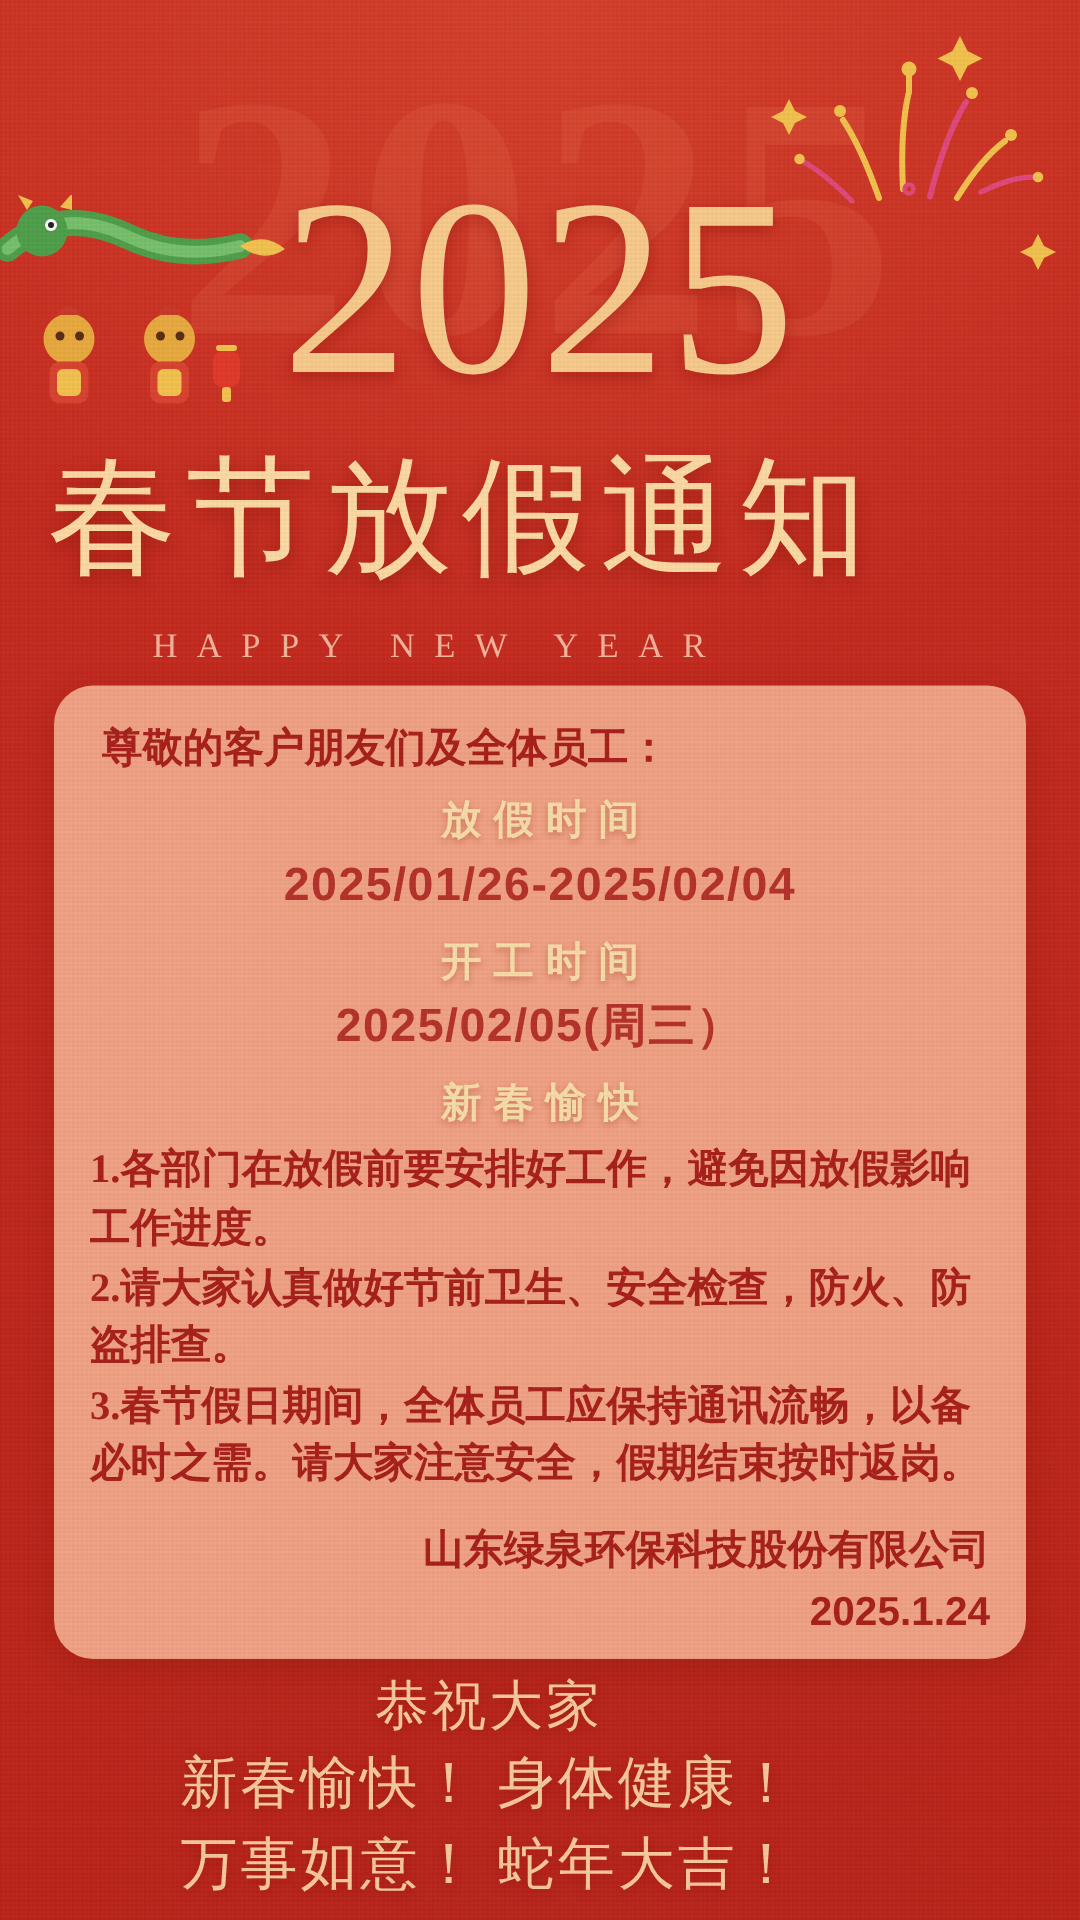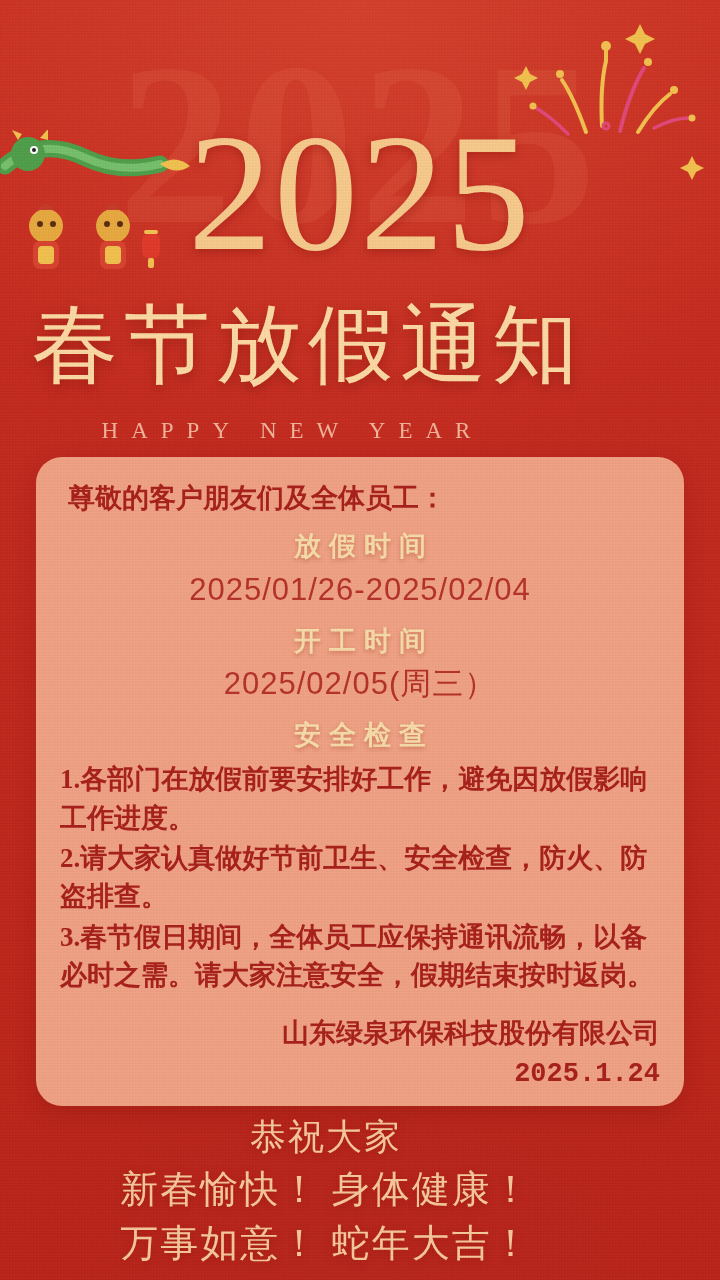--- a/index.html
+++ b/index.html
@@ -139,39 +139,39 @@
     letter-spacing: 8px;
     font-weight: bold;
     text-indent: 8px;
     margin-top: 10px;
     text-shadow: 0 2px 4px rgba(140,30,10,0.3);
   }
   .section-value {
     text-align: center;
     color: #b5322a;
     font-size: 31px;
-    font-weight: normal;
+    font-weight: bold;
     letter-spacing: 1px;
     margin-top: 2px;
     font-family: "Liberation Sans", sans-serif;
   }
   .rules {
     margin-top: 6px;
   }
   .rule {
     margin-top: 2px;
   }
   .signature {
     text-align: right;
     margin-top: 20px;
   }
   .sig-date {
     text-align: right;
     margin-top: 2px;
-    font-family: Liberation Mono, monospace;
+    font-family: Liberation Sans, sans-serif;
     font-weight: bold;
   }
 
   
   .footer {
     position: absolute;
     top: 1112px;
     left: 0;
     width: 652px;
     text-align: center;
@@ -259,21 +259,21 @@
   <div class="card">
     <div class="card-text">
       <div class="salutation">尊敬的客户朋友们及全体员工：</div>
 
       <div class="section-label">放假时间</div>
       <div class="section-value">2025/01/26-2025/02/04</div>
 
       <div class="section-label">开工时间</div>
       <div class="section-value">2025/02/05(周三）</div>
 
-      <div class="section-label">安全检查</div>
+      <div class="section-label">新春愉快</div>
 
       <div class="rules">
         <div class="rule">1.各部门在放假前要安排好工作，避免因放假影响工作进度。</div>
         <div class="rule">2.请大家认真做好节前卫生、安全检查，防火、防盗排查。</div>
         <div class="rule">3.春节假日期间，全体员工应保持通讯流畅，以备必时之需。请大家注意安全，假期结束按时返岗。</div>
       </div>
 
       <div class="signature">山东绿泉环保科技股份有限公司</div>
       <div class="sig-date">2025.1.24</div>
     </div>

